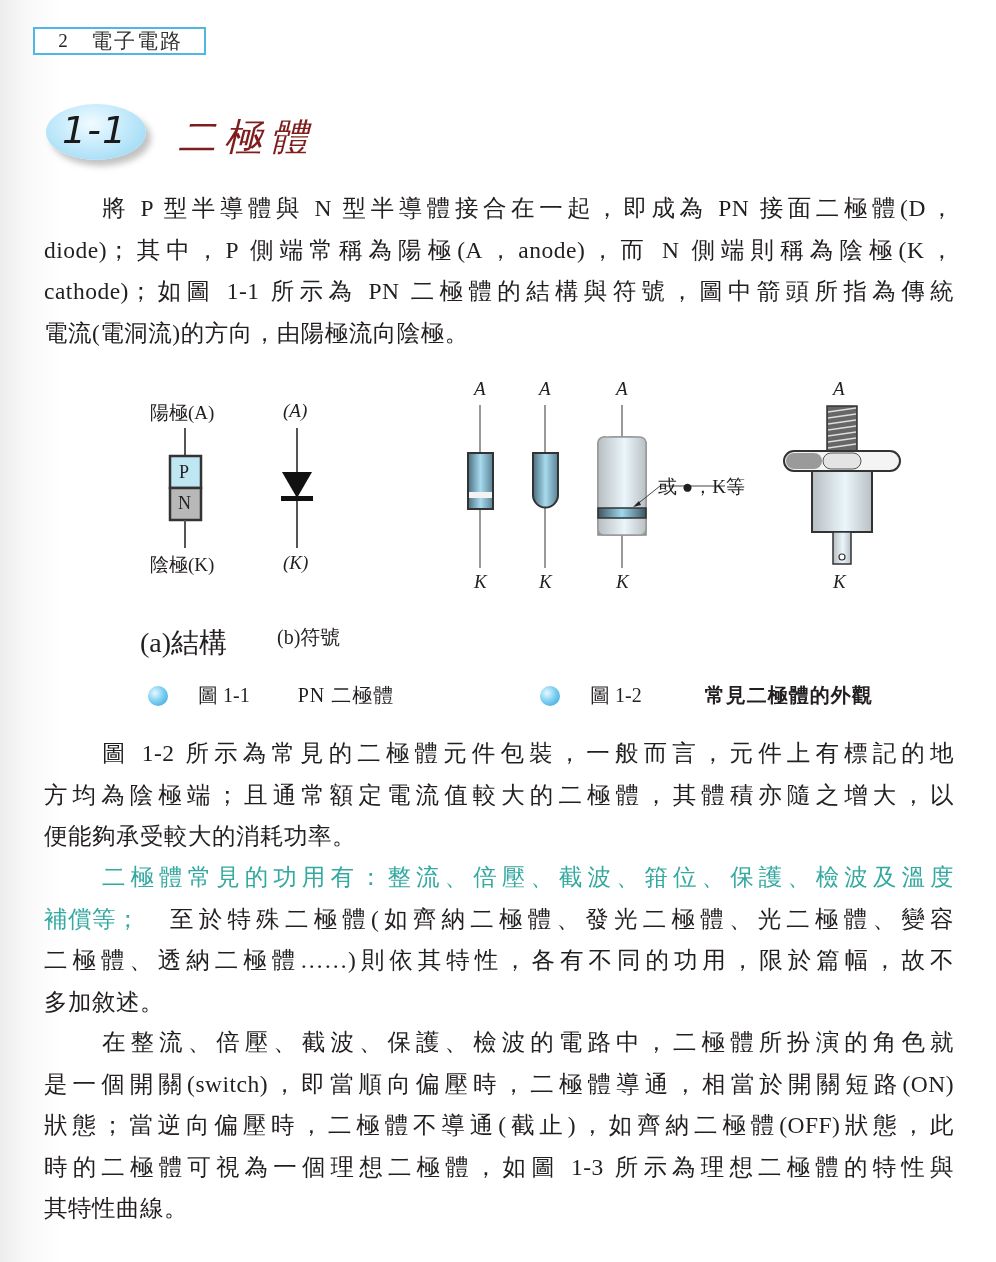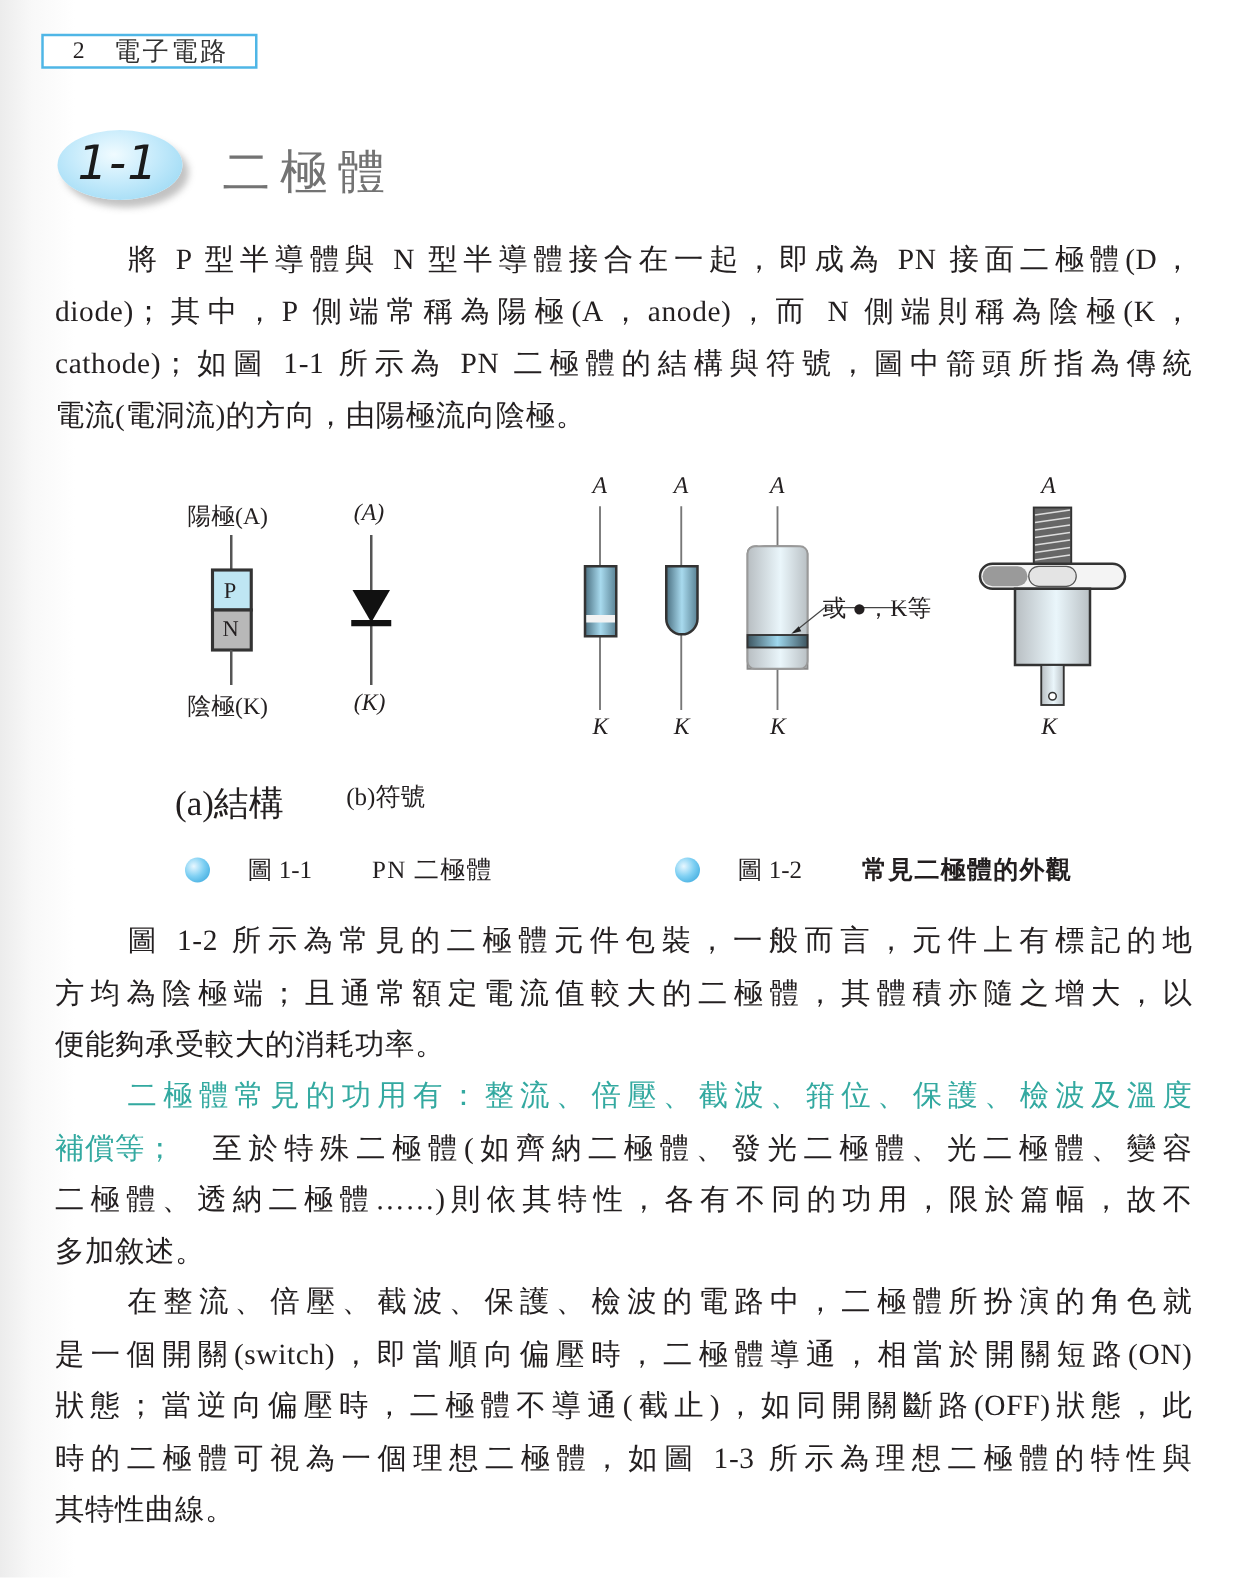--- a/index.html
+++ b/index.html
@@ -23,22 +23,22 @@
     position: absolute; left: 0; top: 0; width: 100px; height: 56px;
     border-radius: 50%;
     background: radial-gradient(ellipse at 45% 35%, #f0fbff 0%, #c4eafb 45%, #8fd4f2 100%);
     box-shadow: 5px 6px 6px rgba(120,120,120,0.45);
   }
   .section-num {
     position: absolute; left: 16px; top: 4px; font-family: "DejaVu Sans", sans-serif;
     font-style: italic; font-size: 38px; color: #1a1a1a; letter-spacing: 1px;
   }
   .section-title {
-    position: absolute; left: 132px; top: 8px; font-size: 38px; 
-    letter-spacing: 8px; font-family: "DejaVu Serif", serif; color: #737373;
+    position: absolute; left: 132px; top: 8px; font-size: 38px; font-style: italic;
+    letter-spacing: 8px; font-family: "DejaVu Serif", serif; color: #7f1d1d;
   }
 
   .para {
     position: absolute; left: 44px; width: 910px; font-size: 23.5px; line-height: 41.5px;
     text-align: justify; text-align-last: left; letter-spacing: 0.5px;
   }
   .para .line { display: block; white-space: nowrap; text-align: justify; text-align-last: justify; }
   .para .line.last { text-align-last: left; }
   .indent { padding-left: 58px; }
   .hl { color: #33a9a0; }
@@ -160,21 +160,21 @@
   <span class="lbl" style="left:486px; top:8px; font-style:italic;">A</span>
   <span class="lbl" style="left:703px; top:8px; font-style:italic;">A</span>
   <span class="lbl" style="left:344px; top:201px; font-style:italic;">K</span>
   <span class="lbl" style="left:409px; top:201px; font-style:italic;">K</span>
   <span class="lbl" style="left:486px; top:201px; font-style:italic;">K</span>
   <span class="lbl" style="left:703px; top:201px; font-style:italic;">K</span>
   <span class="lbl" style="left:528px; top:104px;">或 ●，K等</span>
 
   <div class="caption" style="left:410px; top:312px;">
     <span class="bullet"></span>
-    <span style="margin-right:22px;">圖 1-2</span>
+    <span style="margin-right:37px;">圖 1-2</span>
     <span class="cap-bold">常見二極體的外觀</span>
   </div>
 </div>
 
 <div class="para" style="top:733px;">
   <span class="line indent">圖 1-2 所示為常見的二極體元件包裝，一般而言，元件上有標記的地</span>
   <span class="line">方均為陰極端；且通常額定電流值較大的二極體，其體積亦隨之增大，以</span>
   <span class="line last">便能夠承受較大的消耗功率。</span>
 </div>
 
@@ -184,16 +184,16 @@
     <span class="hl">補償等；</span>
       <span style="flex:1; text-align:justify; text-align-last:justify;margin-left:30px;">至於特殊二極體(如齊納二極體、發光二極體、光二極體、變容</span>
   </span>
   <span class="line">二極體、透納二極體……)則依其特性，各有不同的功用，限於篇幅，故不</span>
   <span class="line last">多加敘述。</span>
 </div>
 
 <div class="para" style="top:1022px;">
   <span class="line indent">在整流、倍壓、截波、保護、檢波的電路中，二極體所扮演的角色就</span>
   <span class="line">是一個開關(switch)，即當順向偏壓時，二極體導通，相當於開關短路(ON)</span>
-  <span class="line">狀態；當逆向偏壓時，二極體不導通(截止)，如同開關斷路(OFF)狀態，此</span>
+  <span class="line">狀態；當逆向偏壓時，二極體不導通(截止)，如齊納二極體(OFF)狀態，此</span>
   <span class="line">時的二極體可視為一個理想二極體，如圖 1-3 所示為理想二極體的特性與</span>
   <span class="line last">其特性曲線。</span>
 </div>
 
 </body></html>

